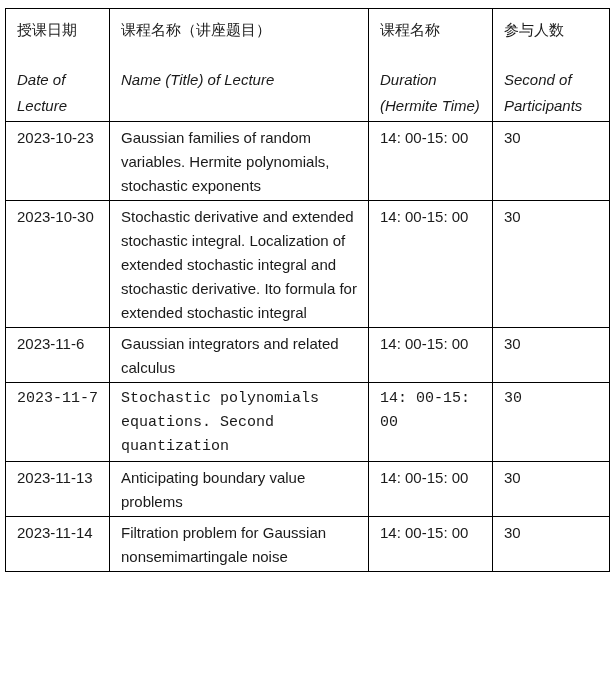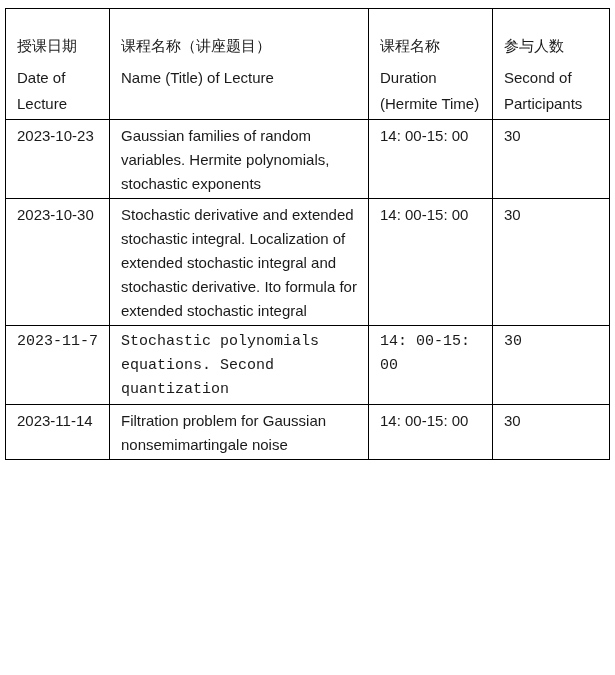--- a/index.html
+++ b/index.html
@@ -26,23 +26,23 @@
     padding: 4px 10px 2px 11px;
     text-align: left;
     overflow: hidden;
   }
   col.c-date { width: 104px; }
   col.c-name { width: 259px; }
   col.c-time { width: 124px; }
   col.c-num  { width: 117px; }
 
   tr.header-row { height: 100px; }
-  tr.header-row th { padding-top: 24px; }
+  tr.header-row th { padding-top: 8px; }
   .hdr-zh { line-height: 26px; }
-  .hdr-en { margin-top: 6px; line-height: 26px; }
+  .hdr-en { margin-top: 24px; line-height: 26px; font-style: italic; }
 
   td.cell-time, td.cell-num {
     text-align: center;
     padding-left: 4px;
     padding-right: 4px;
     padding-top: 6px;
   }
   tr.r0 { height: 75px; }
   tr.r1 { height: 102px; }
   tr.r2 { height: 126px; }
@@ -87,23 +87,35 @@
       <td class="cell-name">Gaussian families of random variables. Hermite polynomials, stochastic exponents</td>
       <td class="cell-time">14: 00-15: 00</td>
       <td class="cell-num">30</td>
     </tr>
     <tr class="r2">
       <td class="cell-date">2023-10-30</td>
       <td class="cell-name">Stochastic derivative and extended stochastic integral. Localization of extended stochastic integral and stochastic derivative. Ito formula for extended stochastic integral</td>
       <td class="cell-time">14: 00-15: 00</td>
       <td class="cell-num">30</td>
     </tr>
+    <tr class="r4">
+      <td class="cell-date">2023-11-6</td>
+      <td class="cell-name">Gaussian integrators and related calculus</td>
+      <td class="cell-time">14: 00-15: 00</td>
+      <td class="cell-num">30</td>
+    </tr>
     <tr class="r5">
       <td class="cell-date">2023-11-7</td>
       <td class="cell-name">Stochastic polynomials equations. Second quantization</td>
+      <td class="cell-time">14: 00-15: 00</td>
+      <td class="cell-num">30</td>
+    </tr>
+    <tr class="r6">
+      <td class="cell-date">2023-11-13</td>
+      <td class="cell-name">Anticipating boundary value problems</td>
       <td class="cell-time">14: 00-15: 00</td>
       <td class="cell-num">30</td>
     </tr>
     <tr class="r7">
       <td class="cell-date">2023-11-14</td>
       <td class="cell-name">Filtration problem for Gaussian nonsemimartingale noise</td>
       <td class="cell-time">14: 00-15: 00</td>
       <td class="cell-num">30</td>
     </tr>
   </tbody>

